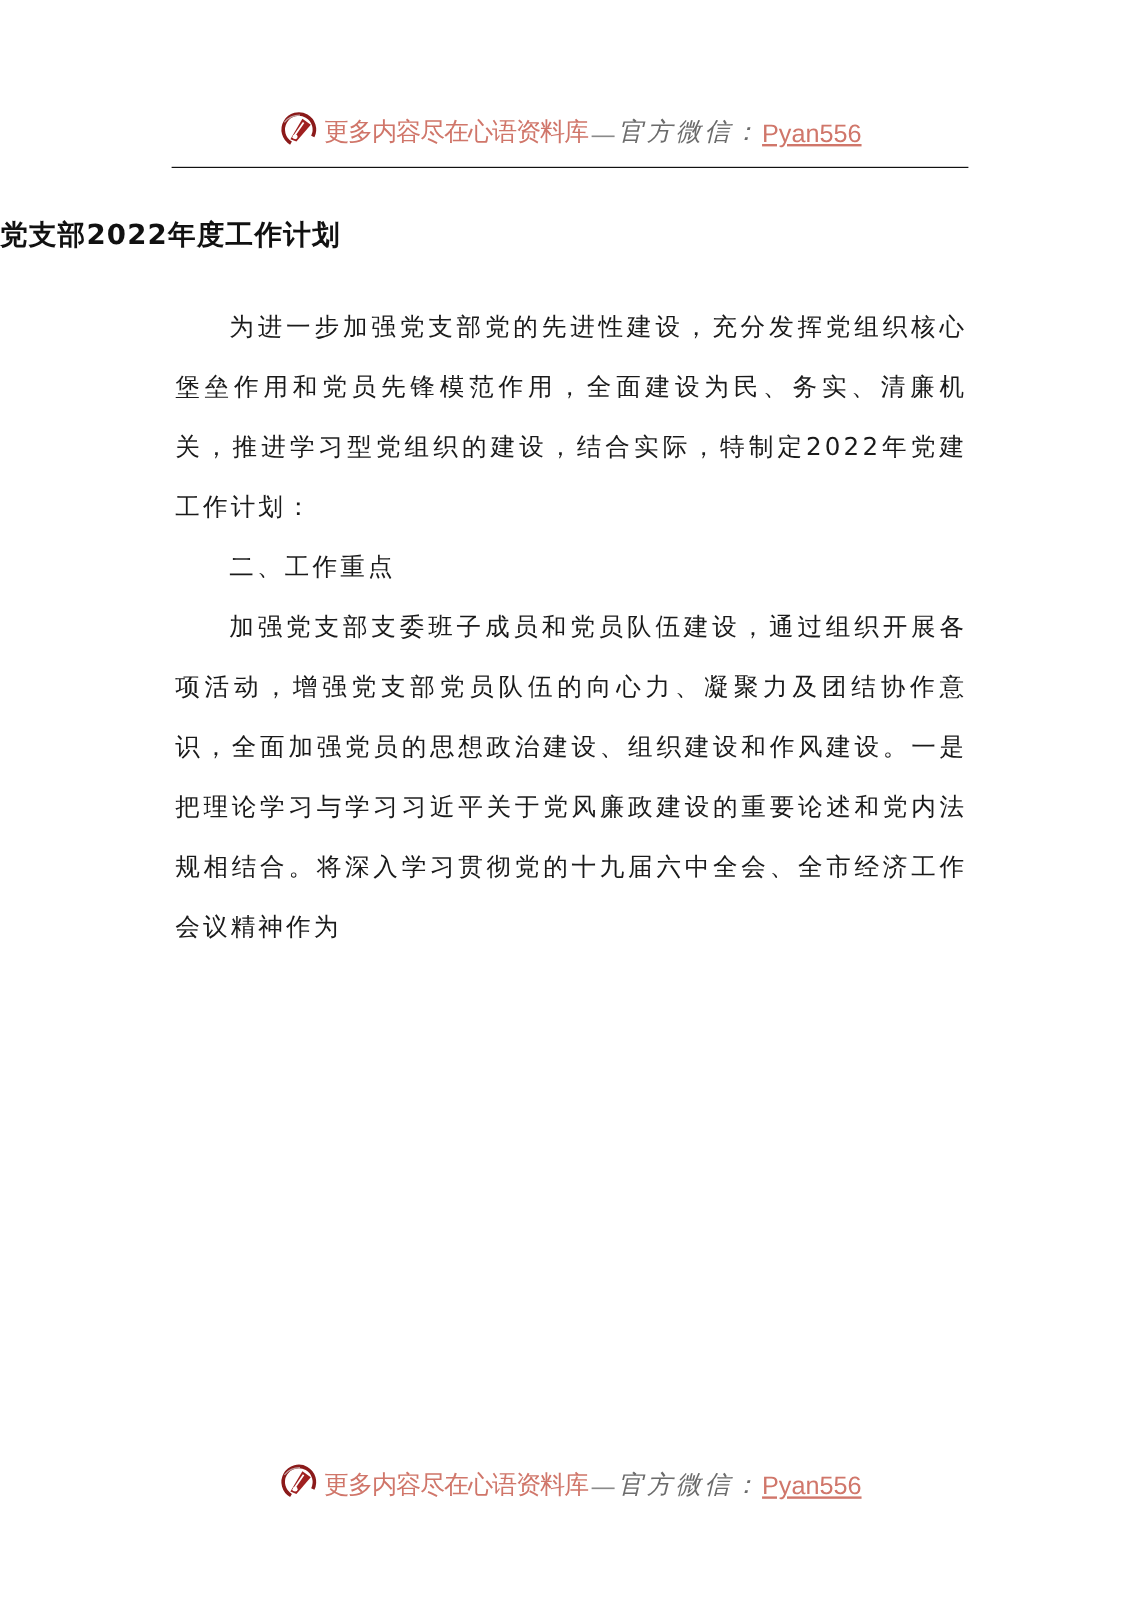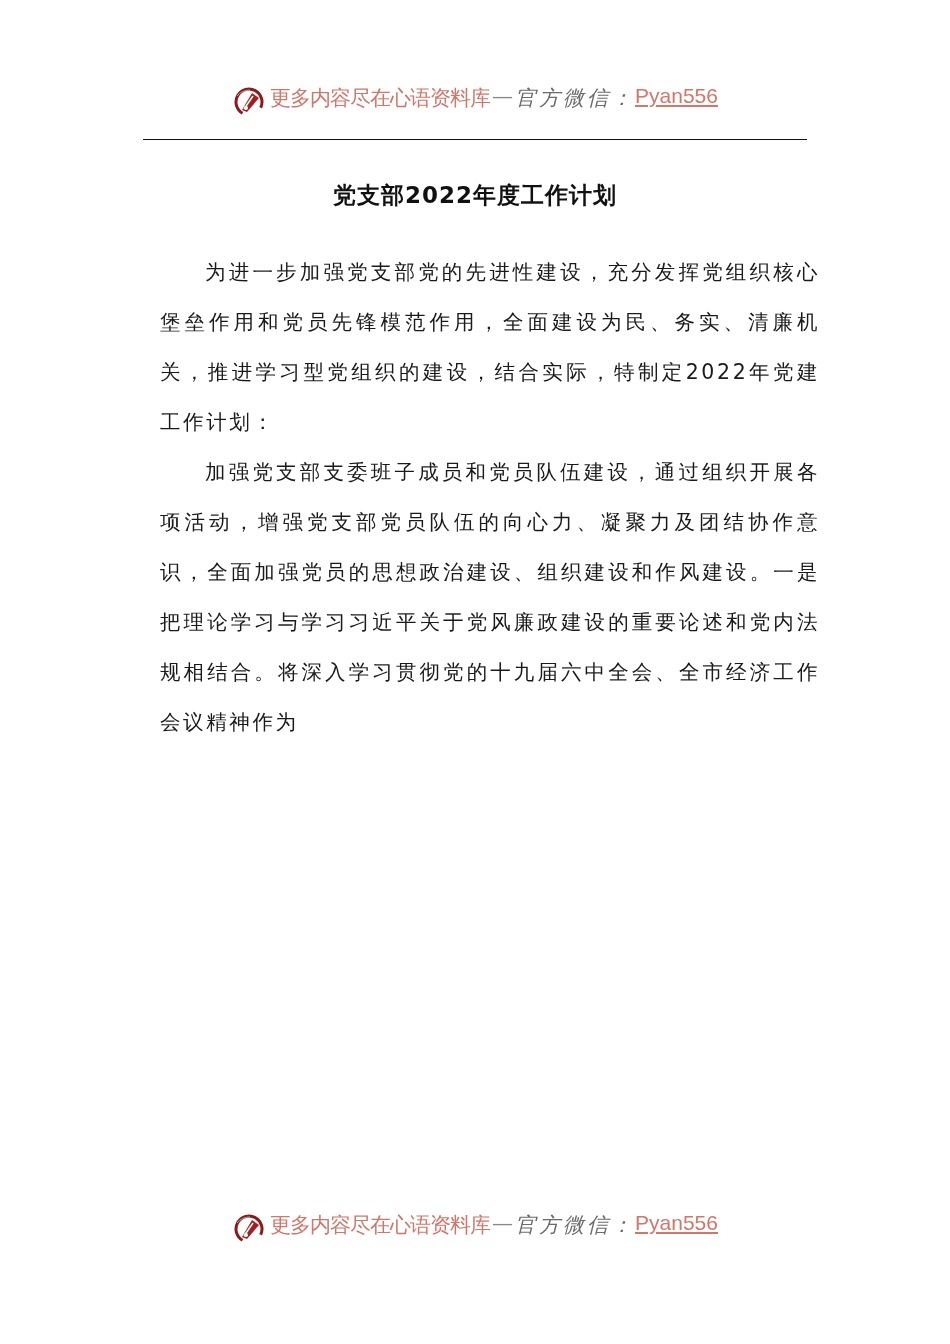--- a/index.html
+++ b/index.html
@@ -14,21 +14,21 @@
       overflow: hidden;
       font-family: "DejaVu Serif", "Liberation Serif", serif;
       color: #111111;
     }
     .banner {
       position: absolute;
       left: 0;
       width: 950px;
       height: 40px;
       display: flex;
-      align-items: flex-start;
+      align-items: flex-end;
       justify-content: center;
       font-size: 21px;
       white-space: nowrap;
     }
     .banner.top { top: 84px; }
     .banner.bottom { top: 1211px; }
     .banner .logo {
       width: 34px;
       height: 34px;
       margin-right: 4px;
@@ -61,30 +61,29 @@
       width: 664px;
       top: 139px;
       height: 0;
       border-top: 1.5px solid #111111;
     }
     .doc-title {
       position: absolute;
       top: 180px;
       left: 0;
       width: 950px;
-      text-align: center;
       font-size: 23px;
       font-weight: bold;
       letter-spacing: 1px;
       font-family: "DejaVu Sans", "Liberation Sans", sans-serif;
     }
     .body-text {
       position: absolute;
       top: 247px;
-      left: 160px;
+      left: 146px;
       width: 660px;
       font-size: 20.5px;
       line-height: 50px;
       letter-spacing: 2.6px;
       font-family: "DejaVu Sans", "Liberation Sans", sans-serif;
       font-weight: normal;
       color: #1a1a1a;
     }
     .para {
       margin: 0;
@@ -115,20 +114,21 @@
   <span class="wechat">官方微信：</span>
   <span class="wechat-id">Pyan556</span>
 </div>
 
 <div class="rule"></div>
 
 <div class="doc-title">党支部2022年度工作计划</div>
 
 <div class="body-text">
   <p class="para">为进一步加强党支部党的先进性建设，充分发挥党组织核心堡垒作用和党员先锋模范作用，全面建设为民、务实、清廉机关，推进学习型党组织的建设，结合实际，特制定2022年党建工作计划：</p>
+  <p class="heading">二、工作重点</p>
   <p class="para">加强党支部支委班子成员和党员队伍建设，通过组织开展各项活动，增强党支部党员队伍的向心力、凝聚力及团结协作意识，全面加强党员的思想政治建设、组织建设和作风建设。一是把理论学习与学习习近平关于党风廉政建设的重要论述和党内法规相结合。将深入学习贯彻党的十九届六中全会、全市经济工作会议精神作为</p>
 </div>
 
 <div class="banner bottom">
   <span class="logo">
     <svg width="34" height="34" viewBox="0 0 34 34">
       <circle cx="17" cy="18" r="13" fill="none" stroke="#8b1a1a" stroke-width="3" stroke-dasharray="60 22" transform="rotate(120 17 18)"></circle>
       <path d="M10 26 L20 9 L27 14 L15 28 Z" fill="#a02020"></path>
       <path d="M12 25 L21 12" stroke="#ffffff" stroke-width="1.5"></path>
       <circle cx="14" cy="24" r="2" fill="#ffffff"></circle>

